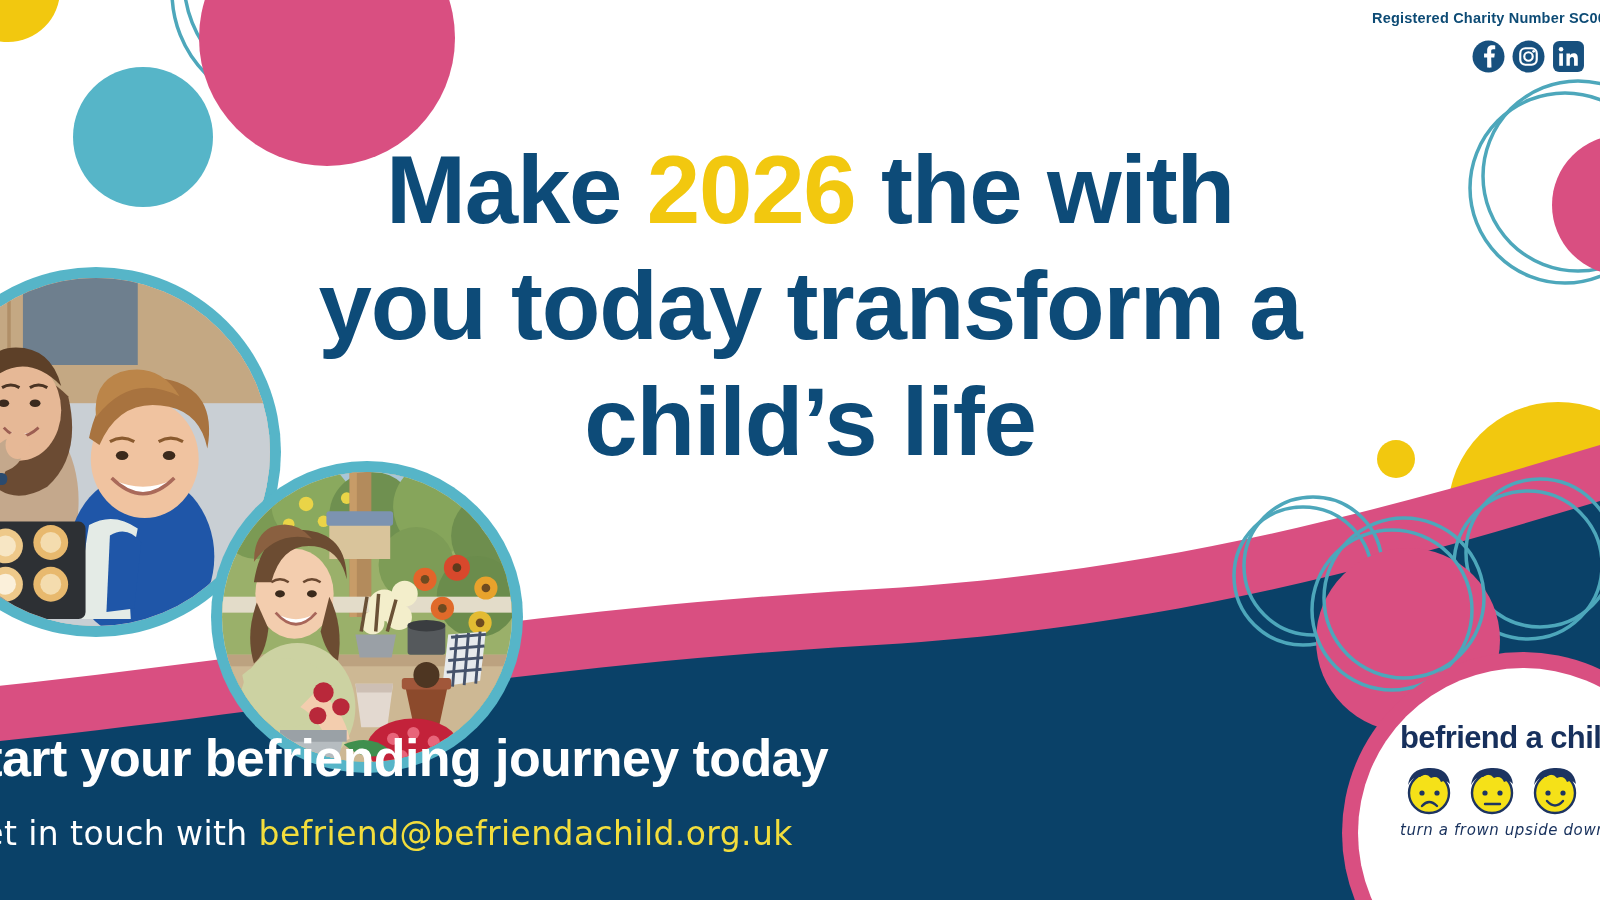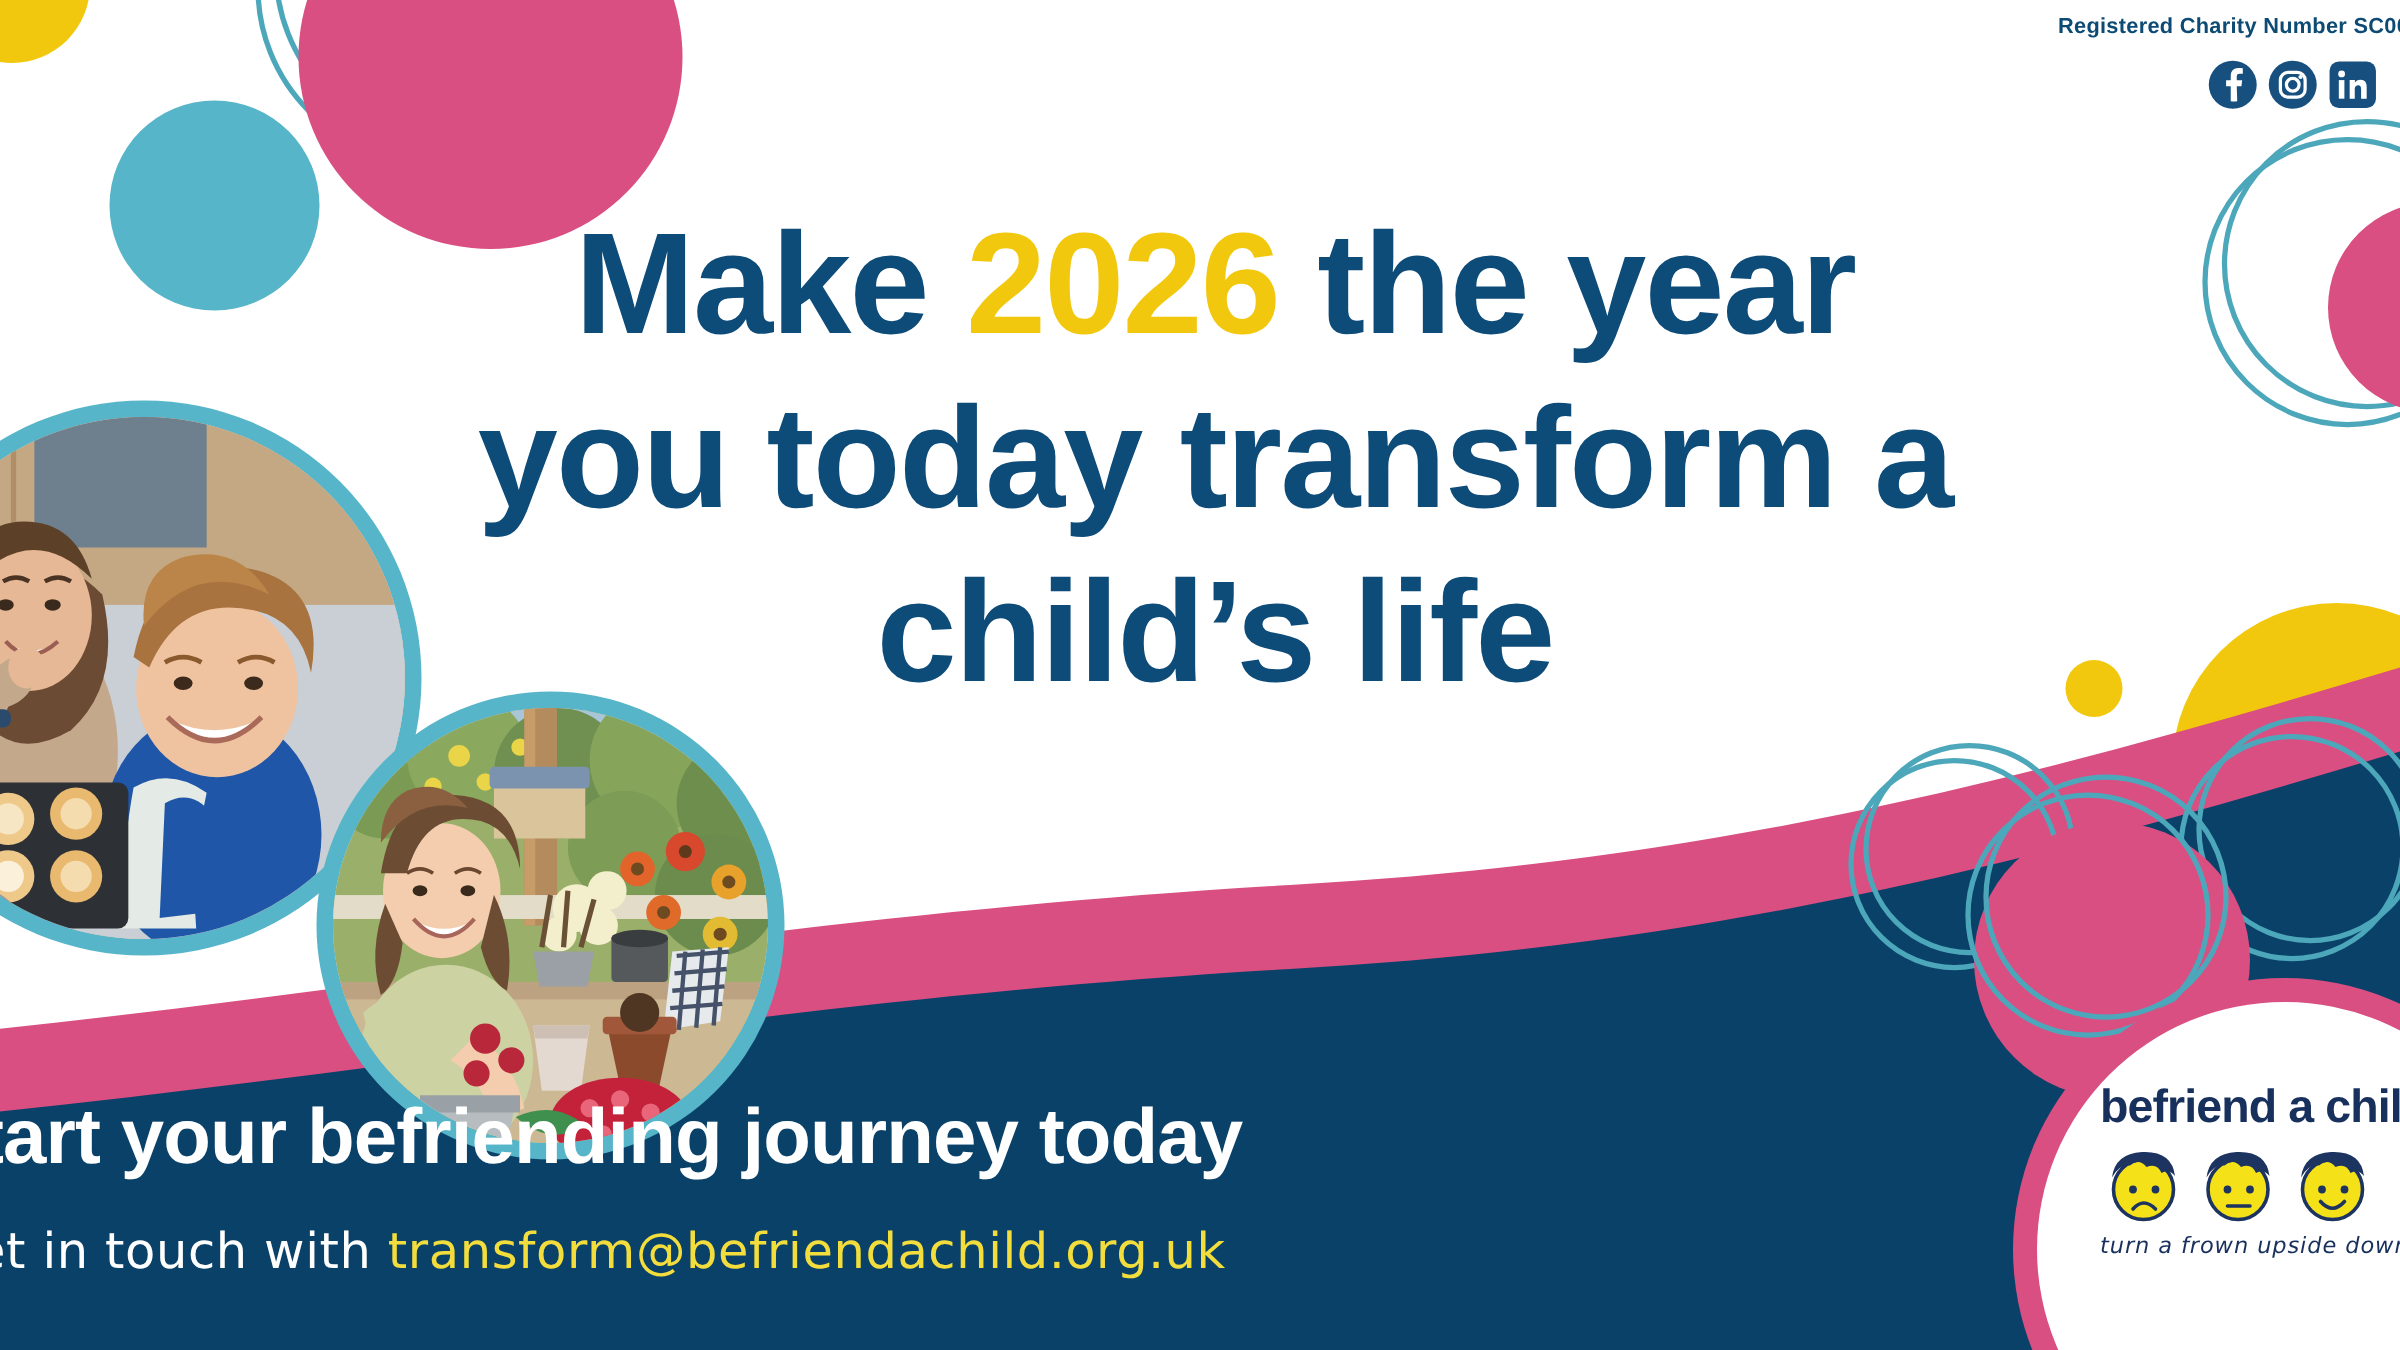--- a/index.html
+++ b/index.html
@@ -194,21 +194,21 @@
     </svg>
     <svg class="social-icon" viewBox="0 0 32 32">
       <rect x="1" y="1" width="30" height="30" rx="6" fill="#17507e"></rect>
       <rect x="7" y="13" width="3.6" height="12" fill="#ffffff"></rect>
       <circle cx="8.8" cy="9" r="2.2" fill="#ffffff"></circle>
       <path d="M14 13h3.4v1.7c.6-1.1 1.9-1.95 3.6-1.95 3.0 0 4.0 1.9 4.0 4.6V25h-3.6v-6.1c0-1.5-.55-2.5-1.9-2.5-1.15 0-1.8.8-2.1 1.6-.1.3-.1.7-.1 1.1V25H14z" fill="#ffffff"></path>
     </svg>
   </div>
 
   <h1 id="headline">
-    <span><span>Make </span><span class="year">2026</span><span> the year</span></span><br>
+    <span><span>Make </span><span class="year">2026</span><span> the with</span></span><br>
     <span>you today transform a</span><br>
     <span>child’s life</span>
   </h1>
 
   <div id="photo-1" class="photo-bubble photo-ring">
     <svg viewBox="0 0 200 200" preserveAspectRatio="xMidYMid slice">
       <rect width="200" height="200" fill="#cbb9a6"></rect>
 
       <rect x="0" y="0" width="200" height="72" fill="#c4a883"></rect>
       <g stroke="#b08f68" stroke-width="2">
@@ -402,21 +402,21 @@
       <path d="M84 188 q18 -8 32 4 q-16 10 -32 -4 z" fill="#3f8f4e"></path>
 
       <path d="M42 182 h42 l-6 26 h-30 z" fill="#b6bcc0"></path>
       <path d="M40 178 h46 v8 h-46 z" fill="#9aa1a6"></path>
     </svg>
   </div>
 
   <div id="cta-line">start your befriending journey today</div>
 
   <div id="contact-line">
-    <span>get in touch with </span><span id="contact-email">transform@befriendachild.org.uk</span>
+    <span>get in touch with </span><span id="contact-email">befriend@befriendachild.org.uk</span>
   </div>
 
   <div id="logo-bubble">
     <div id="logo-inner">
       <div id="logo-wordmark">befriend a child</div>
       <div id="logo-faces">
         <svg width="58" height="56" viewBox="0 0 58 56">
           <circle cx="29" cy="32" r="20" fill="#f5e118" stroke="#1d3461" stroke-width="2.4"></circle>
           <path d="M8 24 q2 -16 20 -17 q20 -1 22 16 q-4 -5 -9 -2 q-3 -7 -10 -4 q-5 -6 -11 -1 q-7 -1 -12 8 z" fill="#1d3461"></path>
           <circle cx="22" cy="32" r="2.6" fill="#1d3461"></circle>

